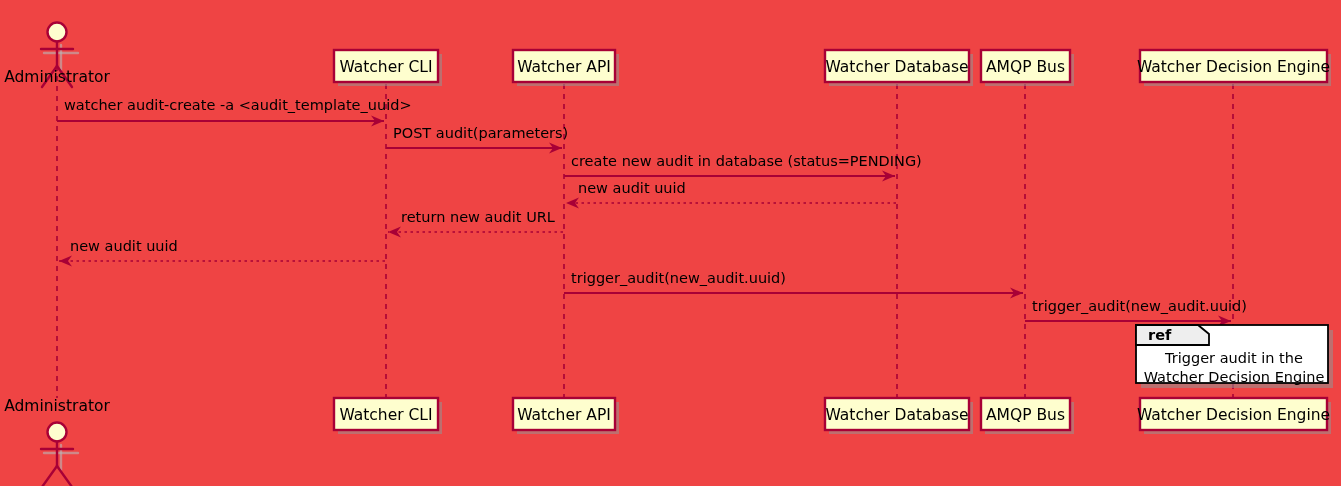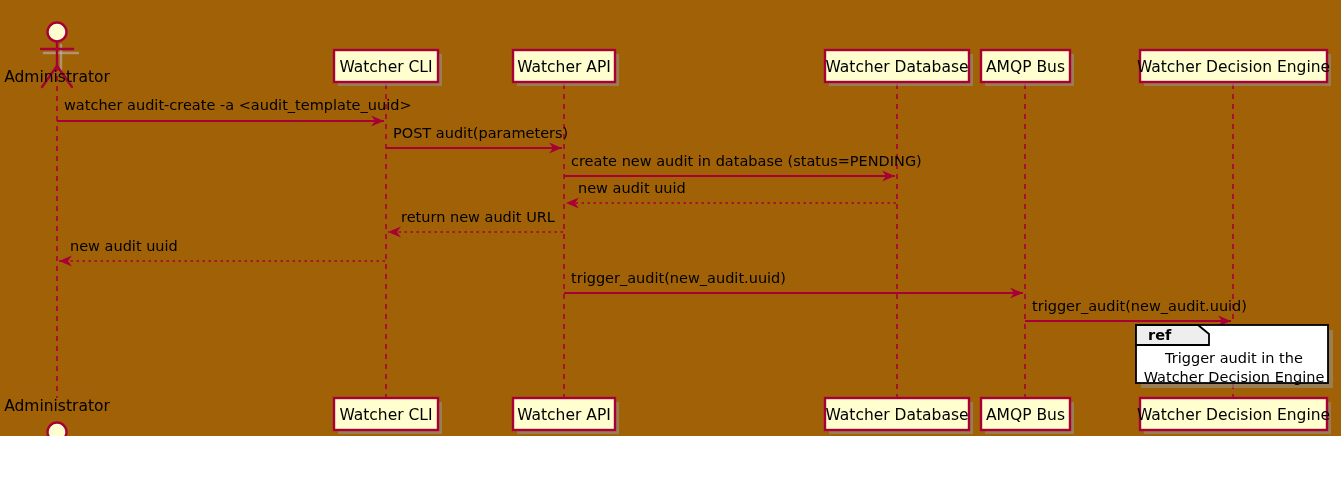--- a/index.html
+++ b/index.html
@@ -3,22 +3,22 @@
 <meta charset="utf-8">
 <style>
   html, body {
     margin: 0;
     padding: 0;
     background: #FFFFFF;
   }
   #diagram {
     position: relative;
     width: 1341px;
-    height: 436px;
-    background: #a16207;
+    height: 486px;
+    background: #ef4444;
     font-family: "DejaVu Sans", sans-serif;
     overflow: hidden;
     text-decoration: underline;
   }
   svg.layer {
     position: absolute;
     left: 0;
     top: 0;
     width: 1341px;
     height: 486px;

